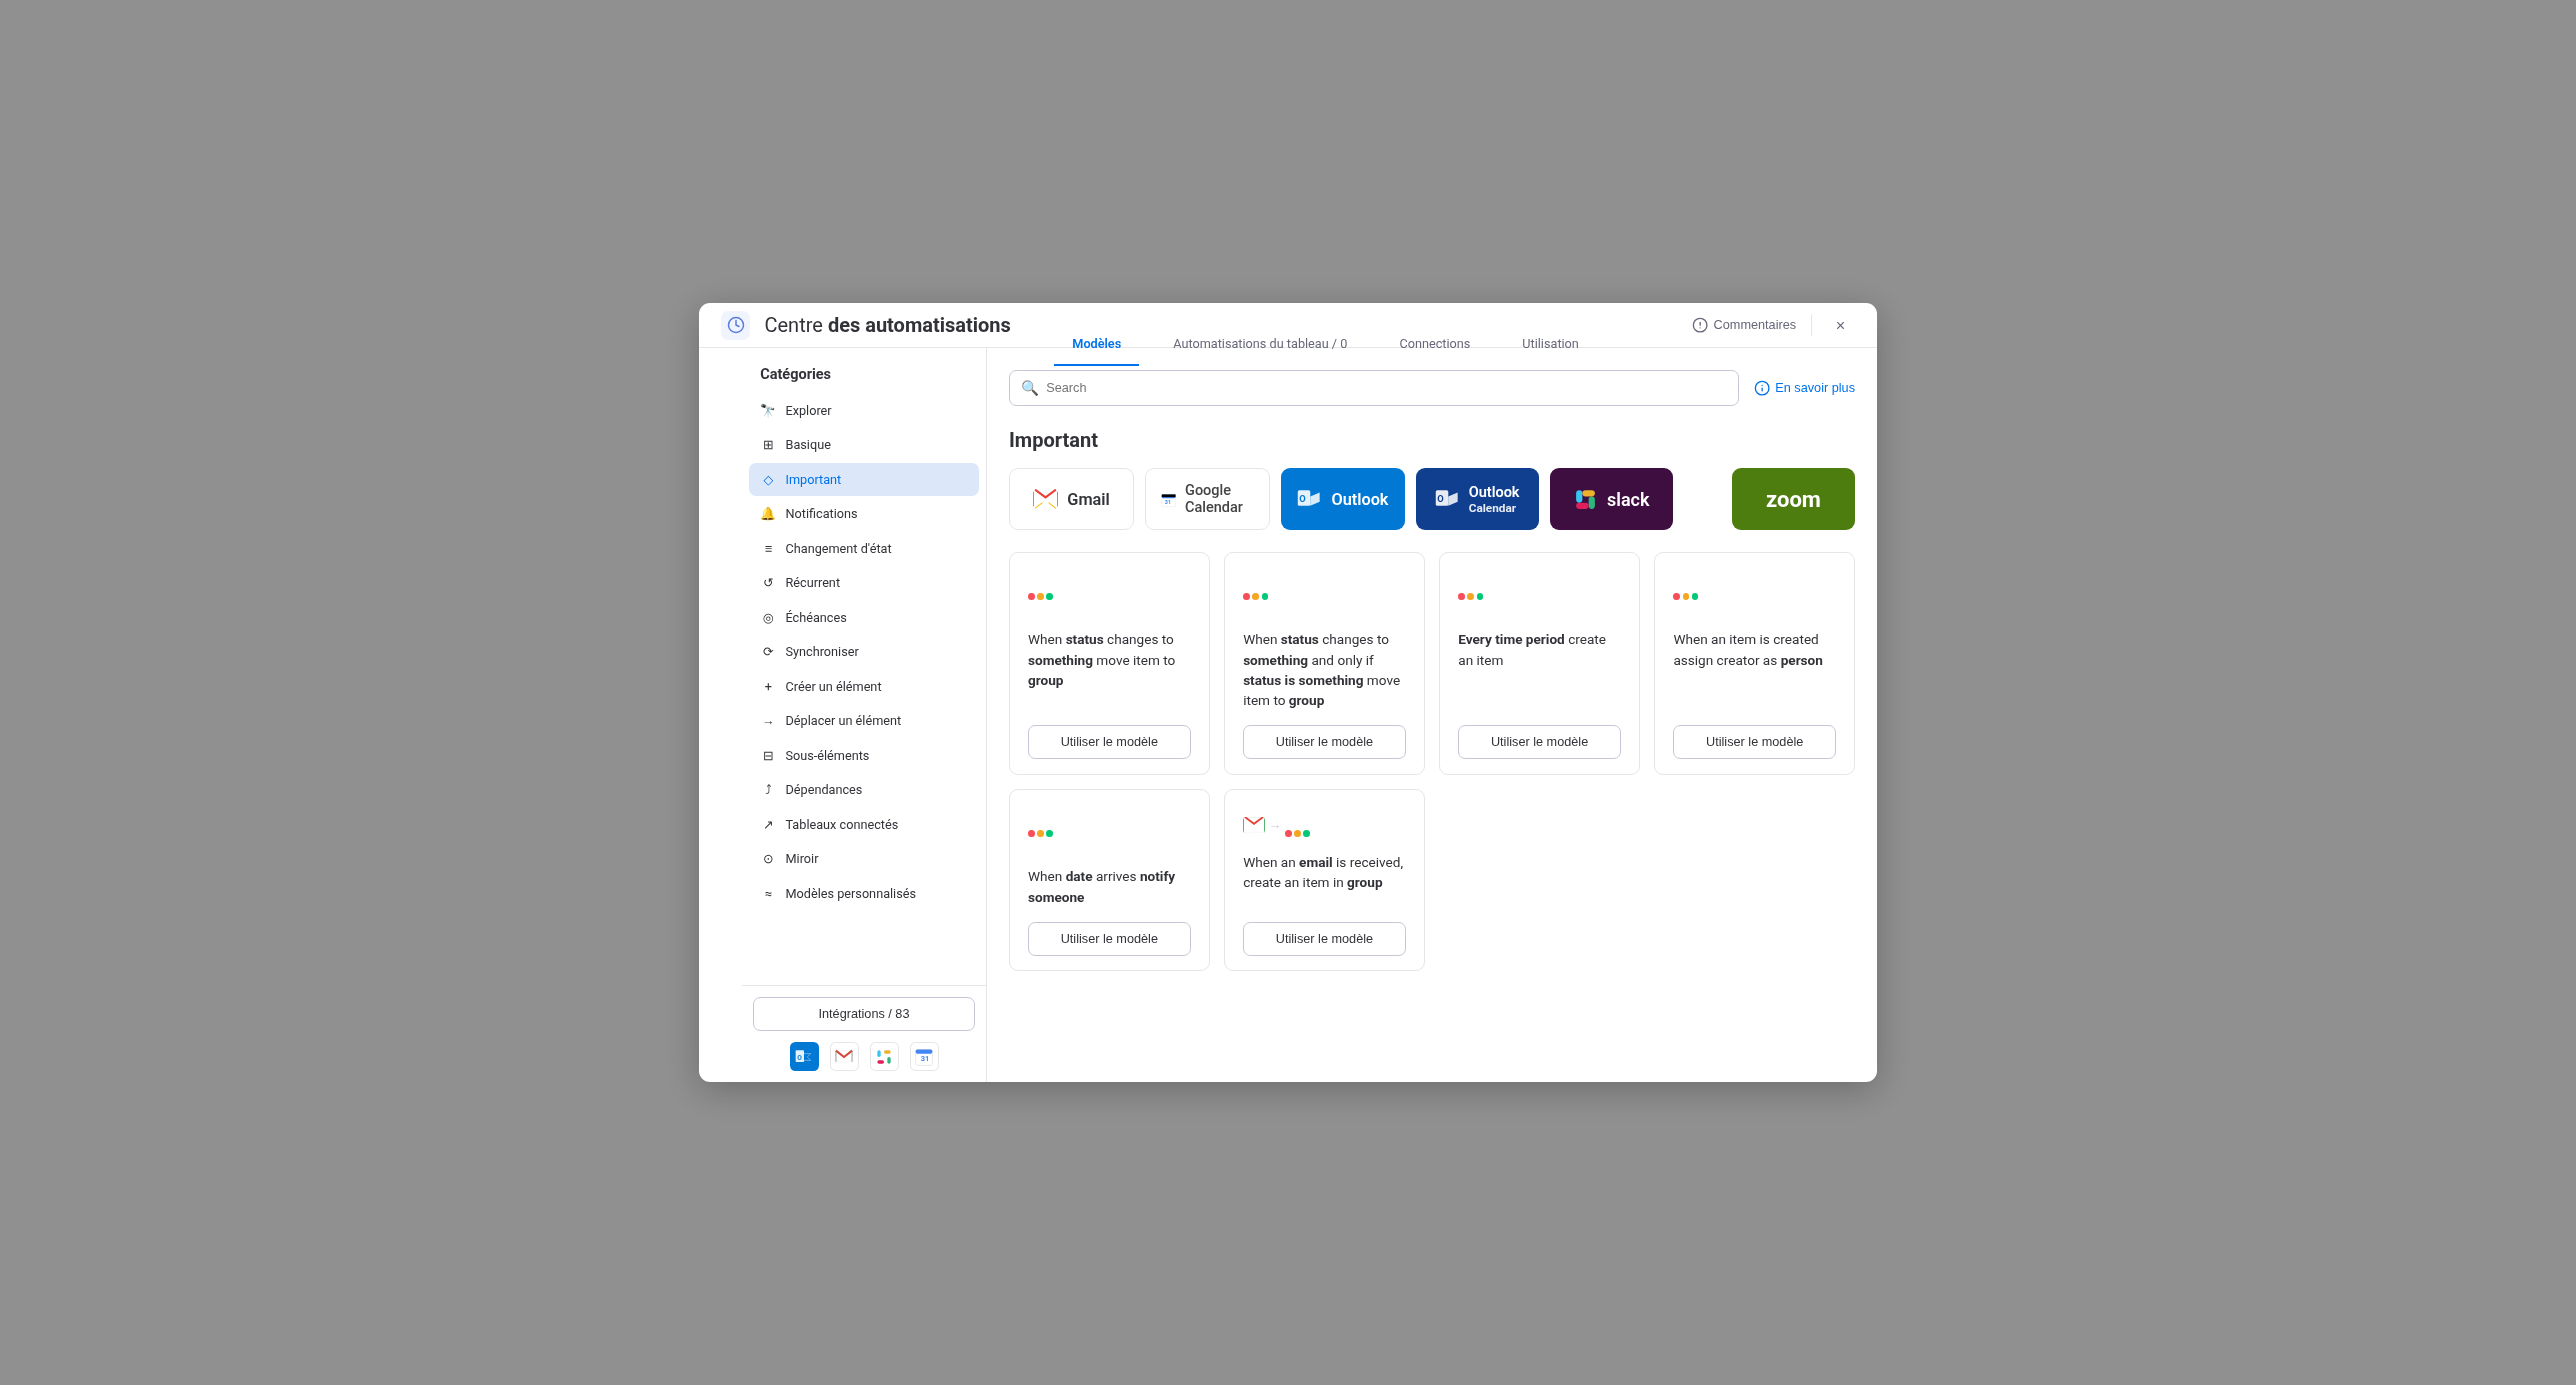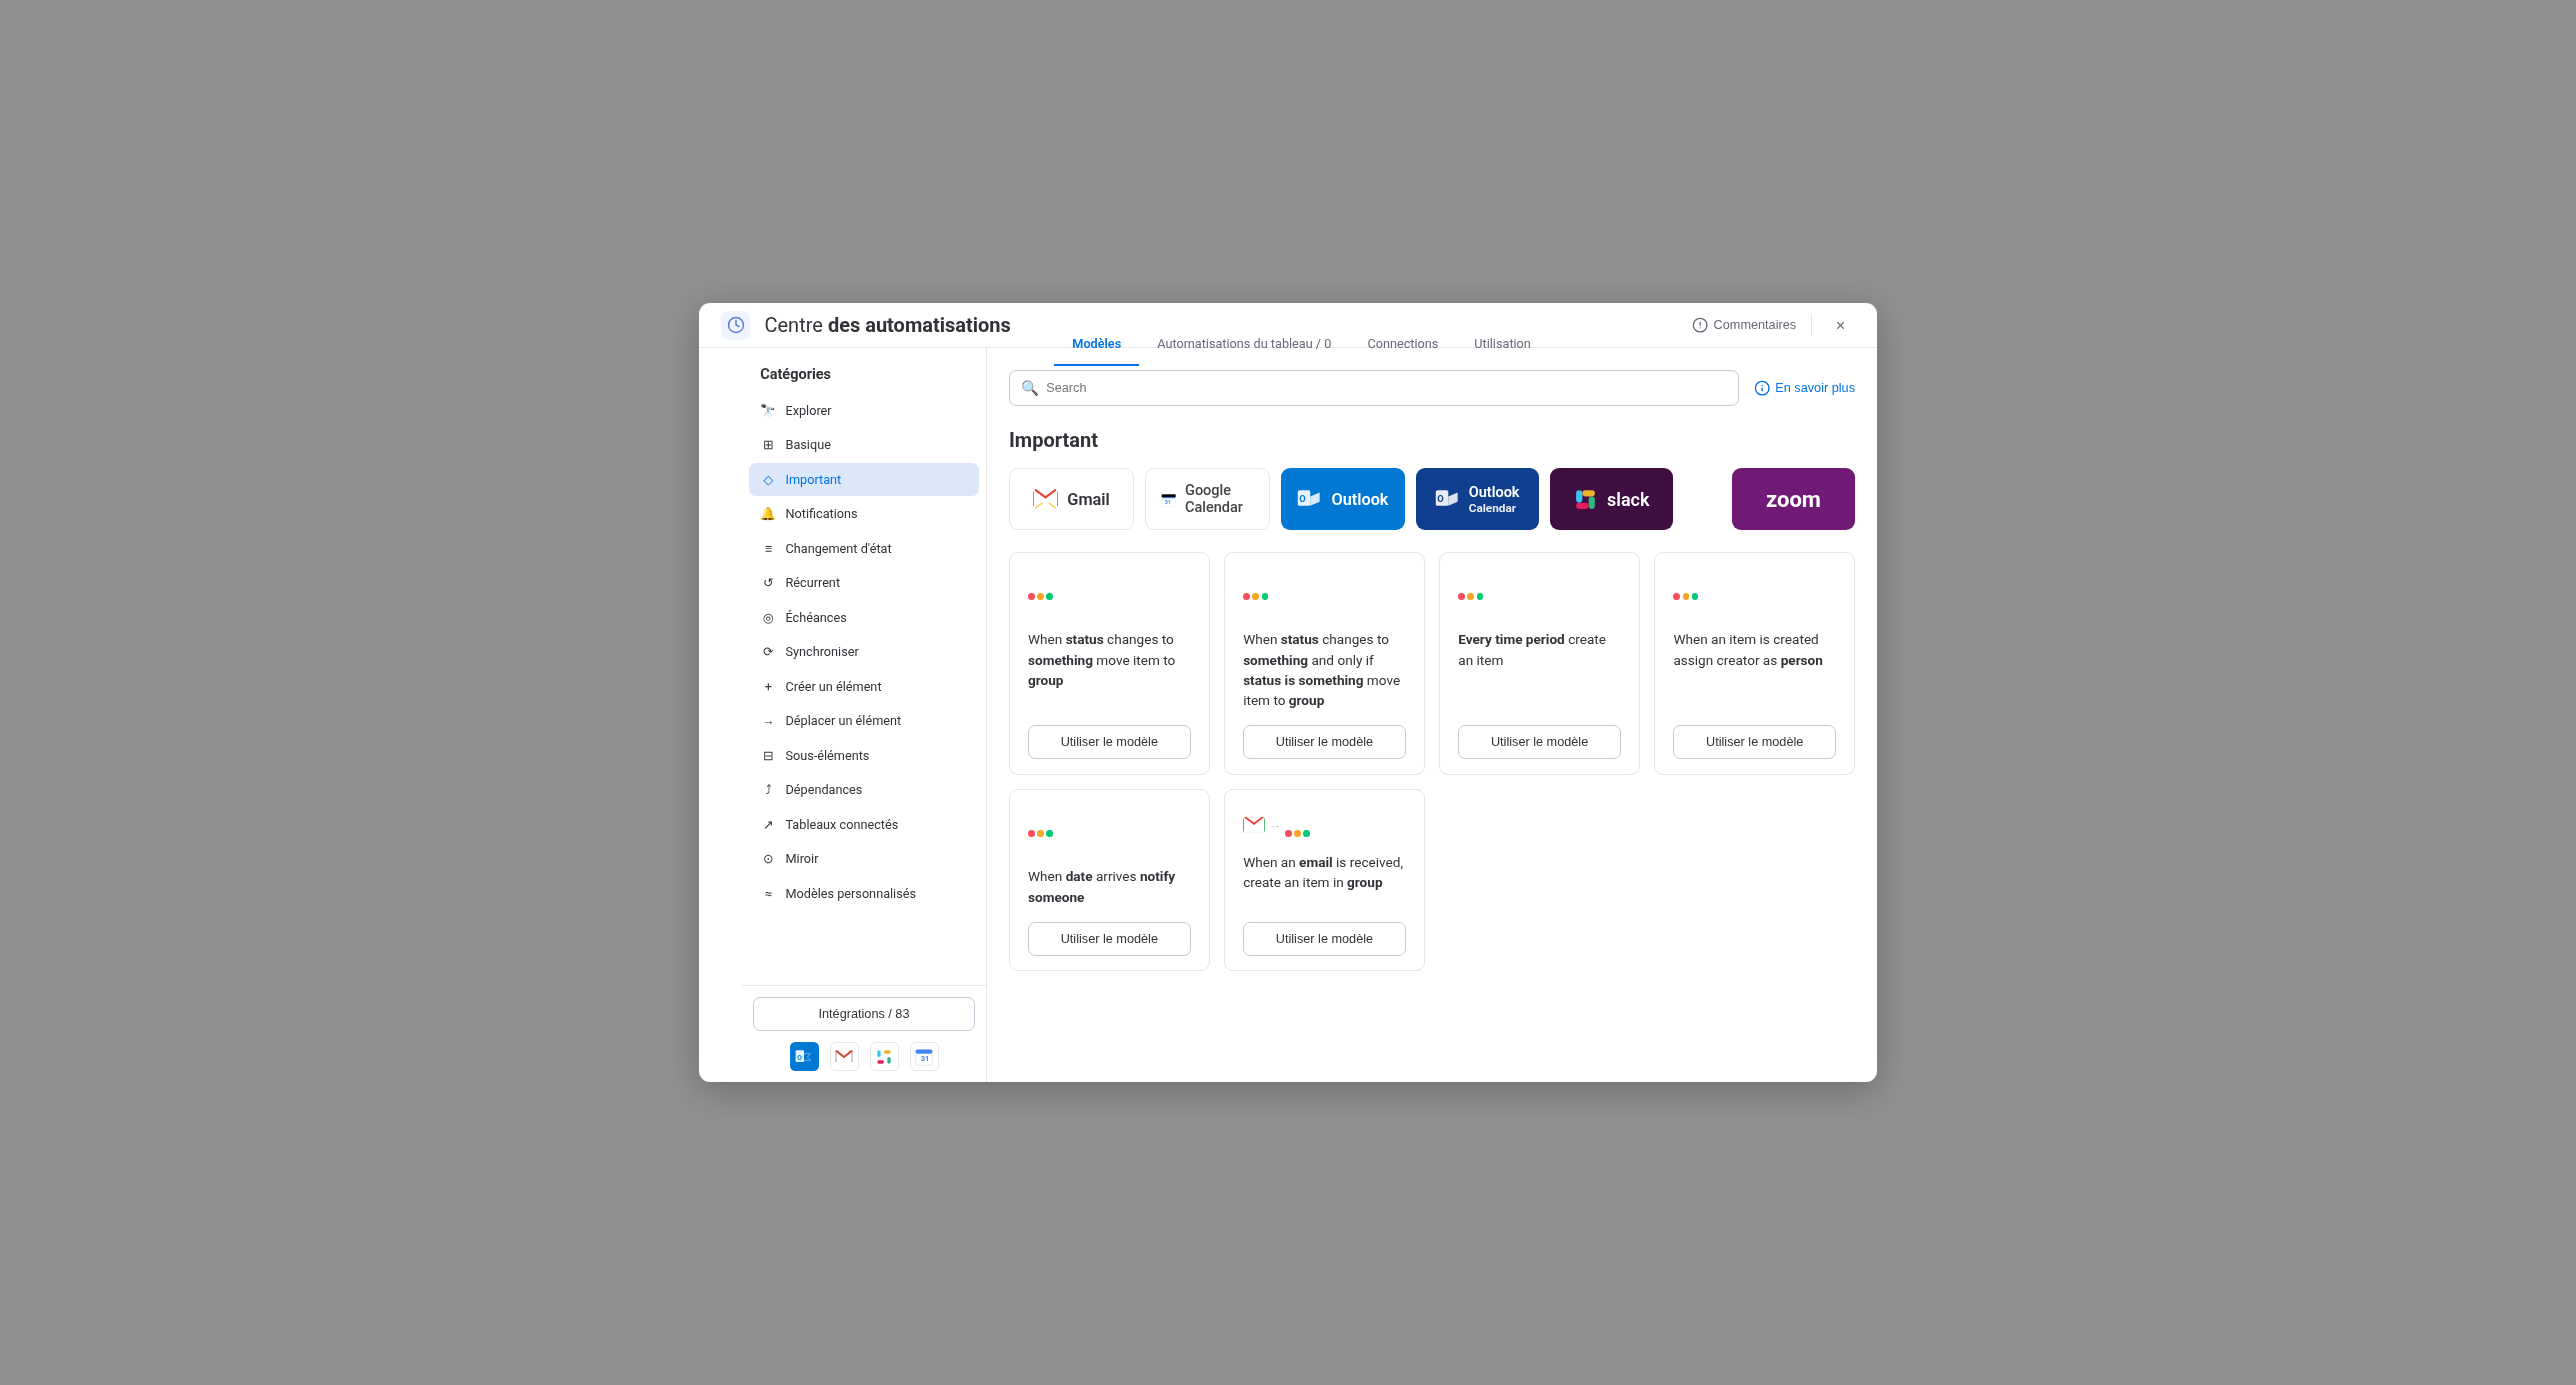--- a/index.html
+++ b/index.html
@@ -66,21 +66,21 @@
       flex-shrink: 0;
     }
 
     .modal-title strong {
       font-weight: 700;
     }
 
     .modal-tabs {
       display: flex;
       align-items: center;
-      gap: 0;
+      gap: 16px;
       margin-left: 29px;
       height: 100%;
       margin-top: 38px;
     }
 
     .modal-tab {
       padding: 0 18px;
       height: 100%;
       display: flex;
       align-items: center;
@@ -325,21 +325,21 @@
       background: #103f8f;
       color: #fff;
     }
 
     .int-card.slack-purple {
       background: #3f0e40;
       color: #fff;
     }
 
     .int-card.zoom-blue {
-      background: #701a75;
+      background: #4d7c0f;
       color: #fff;
       margin-left: 48px;
     }
 
     
     .automation-grid {
       display: grid;
       grid-template-columns: repeat(4, 1fr);
       gap: 14.5px;
     }

